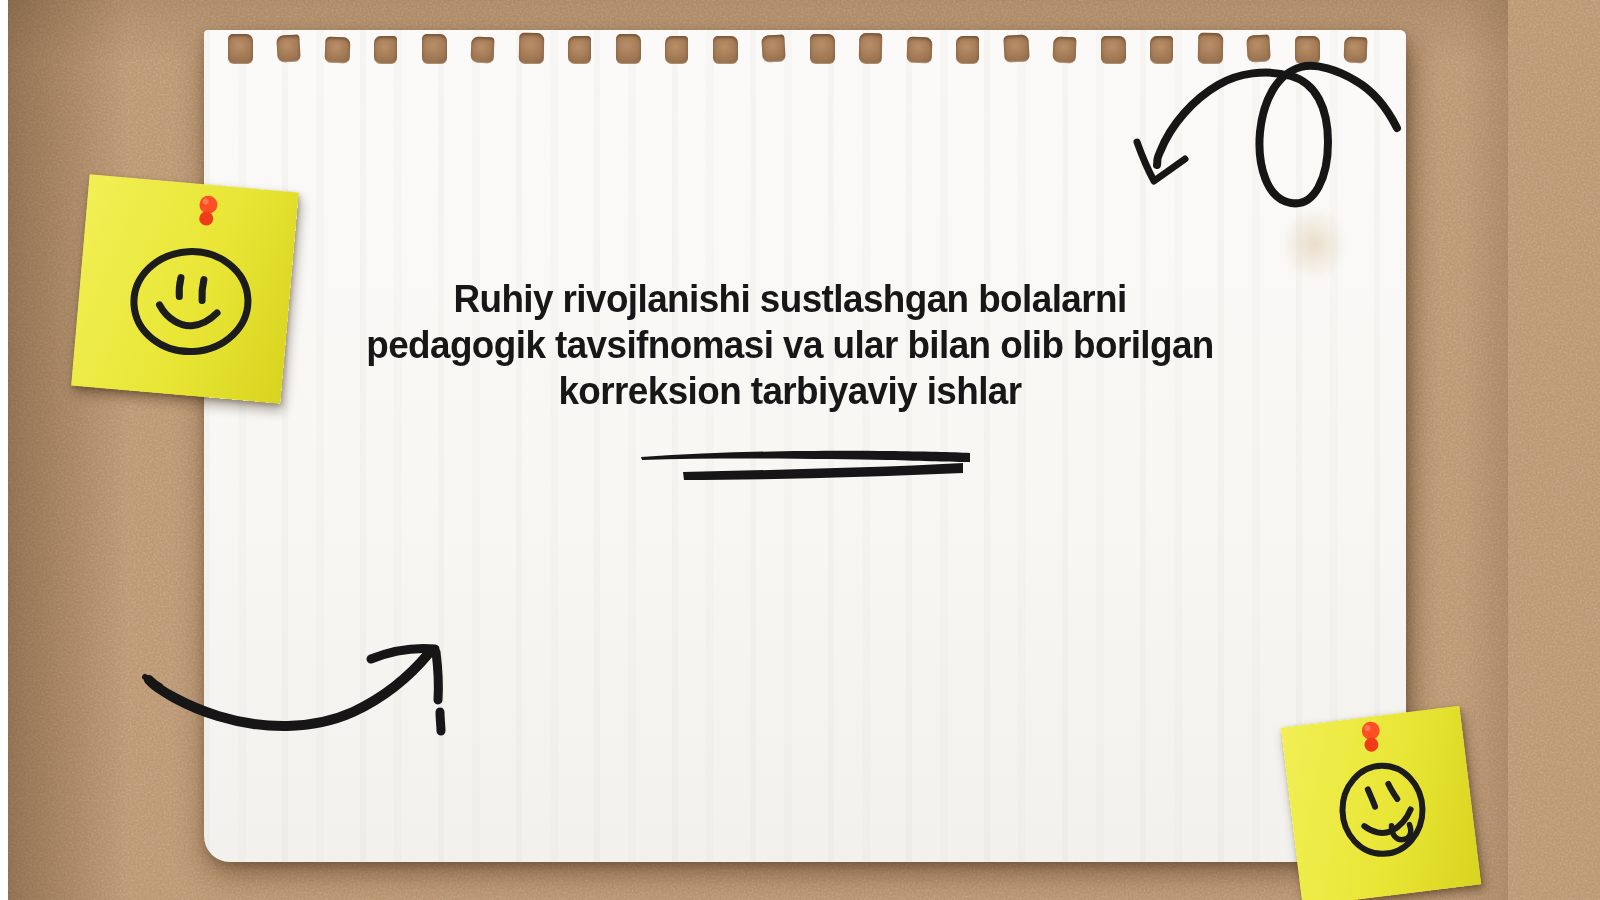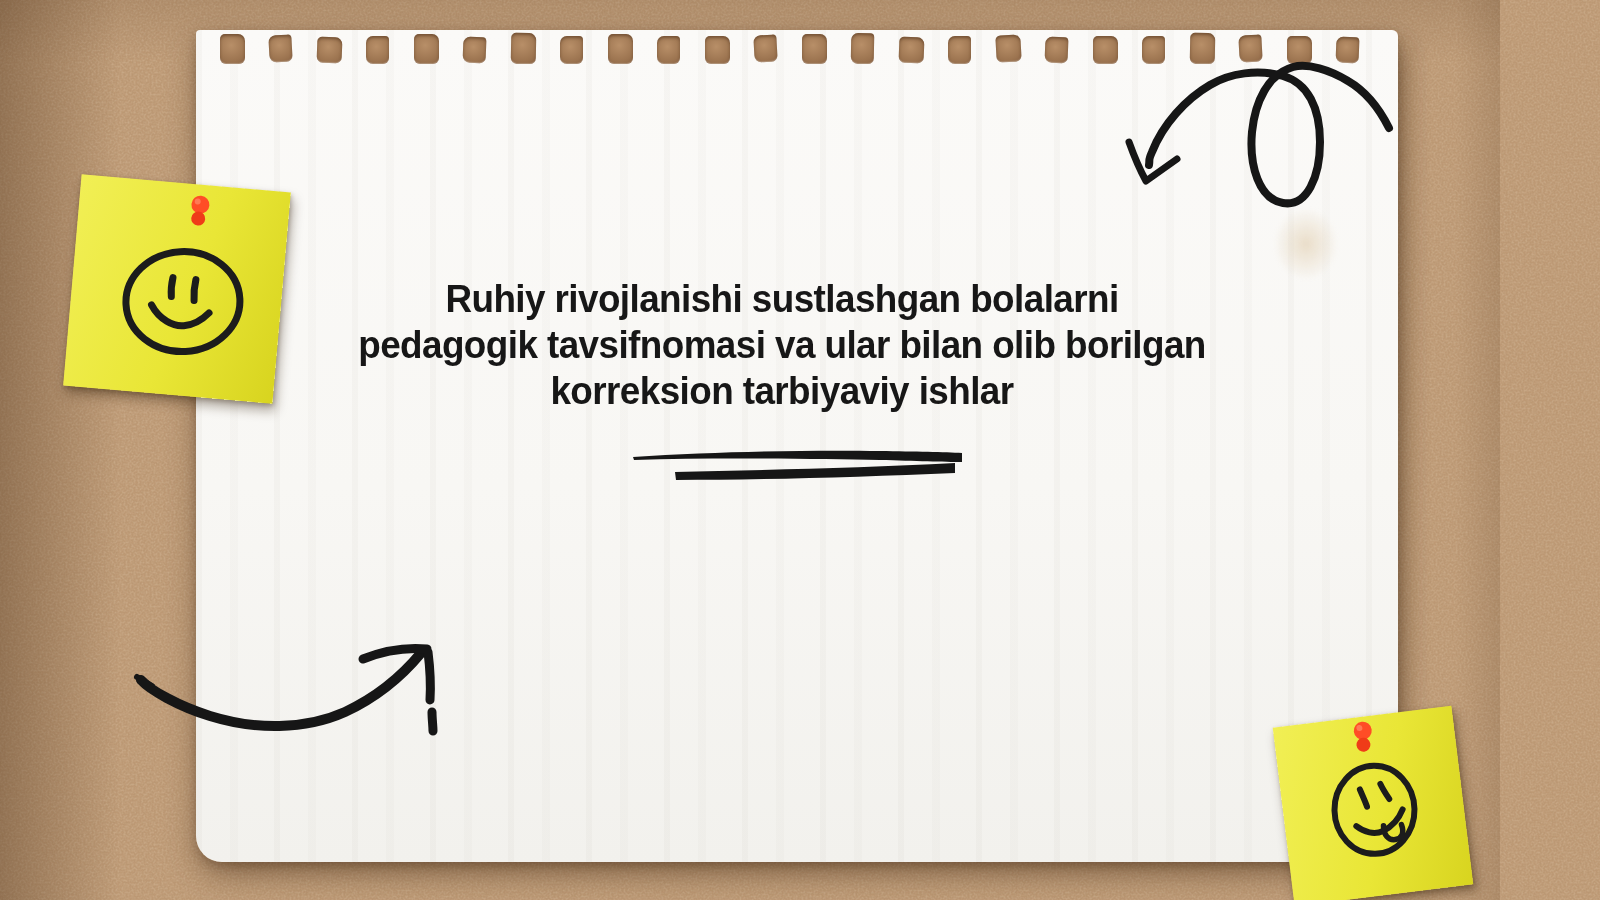--- a/index.html
+++ b/index.html
@@ -1,21 +1,21 @@
 <!DOCTYPE html>
 <html style="--cork: #bf9a76; --cork-dark: #8a6848; --paper: #f8f7f4; --ink: #171717; --note-yellow: #e9e636; --note-yellow-deep: #d8d41f; --pin-red: #ff4722;"><head>
 <meta charset="utf-8">
 <style>
   html, body {
     margin: 0; padding: 0;
     width: 1600px; height: 900px;
     overflow: hidden;
     font-family: "Liberation Sans", "DejaVu Sans", sans-serif;
   }
-  .stage { position: relative; width: 1500px; height: 900px; background: var(--cork, #bf9a76); }
+  .stage { position: relative; width: 1500px; height: 900px; background: var(--cork, #bf9a76); margin-left: 8px; }
 
   
   .cork-svg { position: absolute; inset: 0; display: block; }
   .vignette {
     position: absolute; inset: 0; pointer-events: none;
     background:
       linear-gradient(to right, rgba(62,36,14,.34) 0, rgba(62,36,14,0) 8%),
       linear-gradient(to left, rgba(62,36,14,.14) 0, rgba(62,36,14,0) 3%),
       linear-gradient(to bottom, rgba(62,36,14,.12) 0, rgba(62,36,14,0) 7%),
       radial-gradient(135% 150% at 55% 42%, rgba(0,0,0,0) 55%, rgba(72,42,16,.30) 98%);

